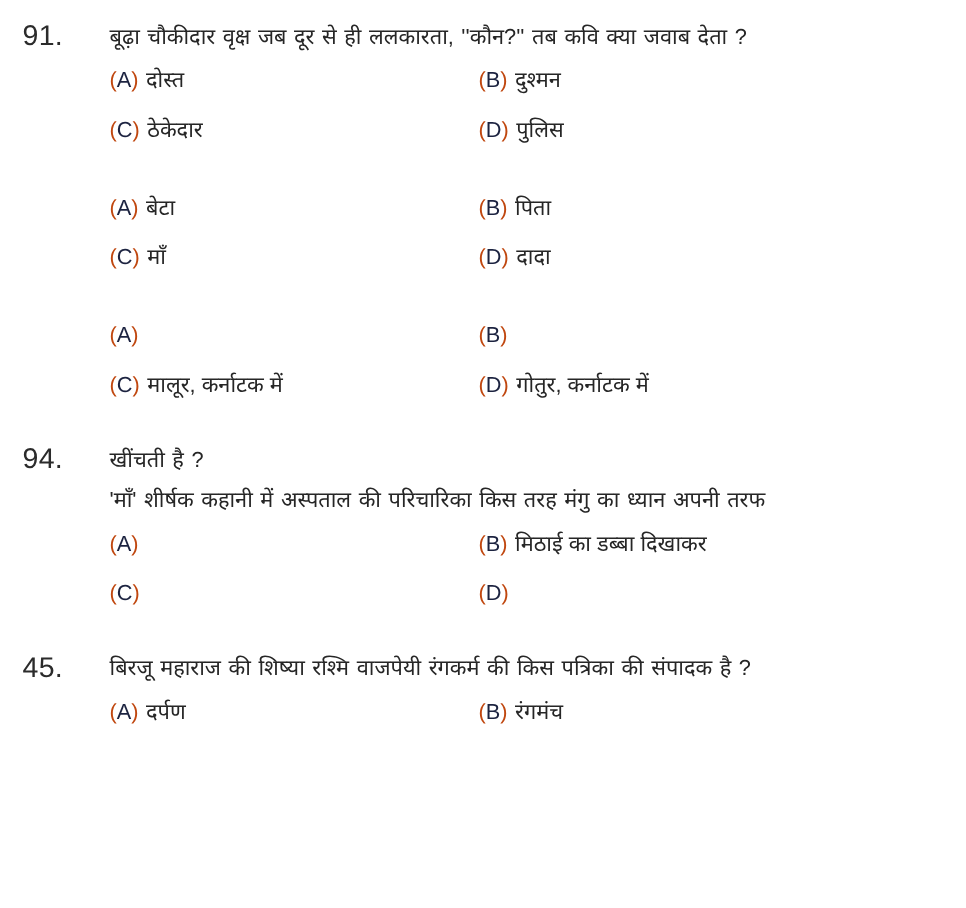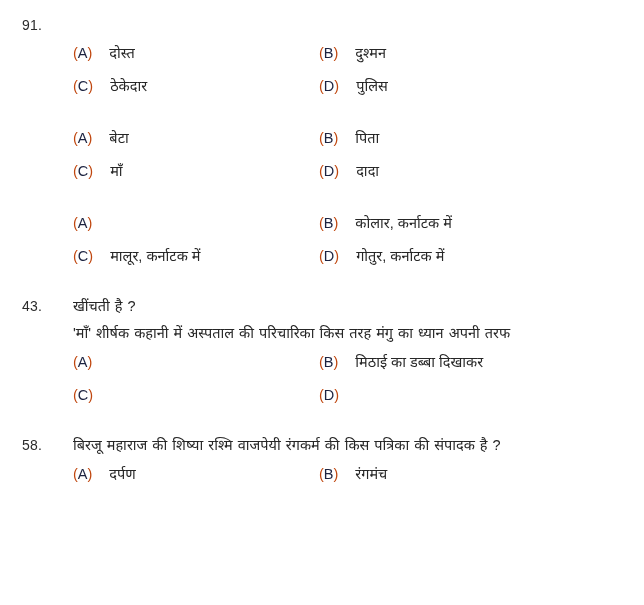--- a/index.html
+++ b/index.html
@@ -31,21 +31,21 @@
   
   .q-head {
     display: flex;
     align-items: flex-start;
   }
   .q-num {
     width: 42px;
     min-width: 42px;
     text-align: right;
     padding-right: 0px;
-    font-size: 14px;
+    font-size: 19px;
     line-height: 26px;
     color: #2b2b2b;
     letter-spacing: 0.2px;
   }
   .q-text-wrap {
     padding-left: 31px;
     width: 540px;
   }
   .q-text {
     font-size: 14.5px;
@@ -87,34 +87,36 @@
   }
   .opt-paren {
     color: #c0470f;
   }
   .opt-letter {
     color: #1c2340;
   }
   .opt-text {
     color: #262626;
     white-space: nowrap;
-    margin-left: 12px;
   }
   .gap-md  { height: 16px; }
 
   .block-pad-top-1 { padding-top: 12px; }
 </style>
 </head>
 <body>
 
 <div id="page">
 
   <div class="question-block block-pad-top-1">
     <div class="q-head">
       <div class="q-num">91.</div>
+      <div class="q-text-wrap">
+        <div class="q-text nowrap-line">बूढ़ा चौकीदार वृक्ष जब दूर से ही ललकारता, ''कौन?'' तब कवि क्या जवाब देता ?</div>
+      </div>
     </div>
     <div class="options">
       <div class="opt-row">
         <div class="opt col-a">
           <span class="opt-tag"><span class="opt-paren">(</span><span class="opt-letter">A</span><span class="opt-paren">)</span></span>
           <span class="opt-text">दोस्त</span>
         </div>
         <div class="opt col-b">
           <span class="opt-tag"><span class="opt-paren">(</span><span class="opt-letter">B</span><span class="opt-paren">)</span></span>
           <span class="opt-text">दुश्मन</span>
@@ -163,41 +165,40 @@
   <div class="gap-md"></div>
 
   <div class="question-block">
     <div class="options">
       <div class="opt-row">
         <div class="opt col-a">
           <span class="opt-tag"><span class="opt-paren">(</span><span class="opt-letter">A</span><span class="opt-paren">)</span></span>
         </div>
         <div class="opt col-b">
           <span class="opt-tag"><span class="opt-paren">(</span><span class="opt-letter">B</span><span class="opt-paren">)</span></span>
-          <span class="opt-text">कोलार, कर्नाटक में</span>
         </div>
       </div>
       <div class="opt-row">
         <div class="opt col-a">
           <span class="opt-tag"><span class="opt-paren">(</span><span class="opt-letter">C</span><span class="opt-paren">)</span></span>
           <span class="opt-text">मालूर, कर्नाटक में</span>
         </div>
         <div class="opt col-b">
           <span class="opt-tag"><span class="opt-paren">(</span><span class="opt-letter">D</span><span class="opt-paren">)</span></span>
           <span class="opt-text">गोतुर, कर्नाटक में</span>
         </div>
       </div>
     </div>
   </div>
 
   <div class="gap-md"></div>
 
   <div class="question-block">
     <div class="q-head">
-      <div class="q-num">43.</div>
+      <div class="q-num">94.</div>
       <div class="q-text-wrap">
         <div class="q-text nowrap-line">खींचती है ?</div>
         <div class="q-text nowrap-line">'माँ' शीर्षक कहानी में अस्पताल की परिचारिका किस तरह मंगु का ध्यान अपनी तरफ</div>
       </div>
     </div>
     <div class="options">
       <div class="opt-row">
         <div class="opt col-a">
           <span class="opt-tag"><span class="opt-paren">(</span><span class="opt-letter">A</span><span class="opt-paren">)</span></span>
         </div>
@@ -214,21 +215,21 @@
           <span class="opt-tag"><span class="opt-paren">(</span><span class="opt-letter">D</span><span class="opt-paren">)</span></span>
         </div>
       </div>
     </div>
   </div>
 
   <div class="gap-md"></div>
 
   <div class="question-block">
     <div class="q-head">
-      <div class="q-num">58.</div>
+      <div class="q-num">45.</div>
       <div class="q-text-wrap">
         <div class="q-text nowrap-line">बिरजू महाराज की शिष्या रश्मि वाजपेयी रंगकर्म की किस पत्रिका की संपादक है ?</div>
       </div>
     </div>
     <div class="options">
       <div class="opt-row">
         <div class="opt col-a">
           <span class="opt-tag"><span class="opt-paren">(</span><span class="opt-letter">A</span><span class="opt-paren">)</span></span>
           <span class="opt-text">दर्पण</span>
         </div>

